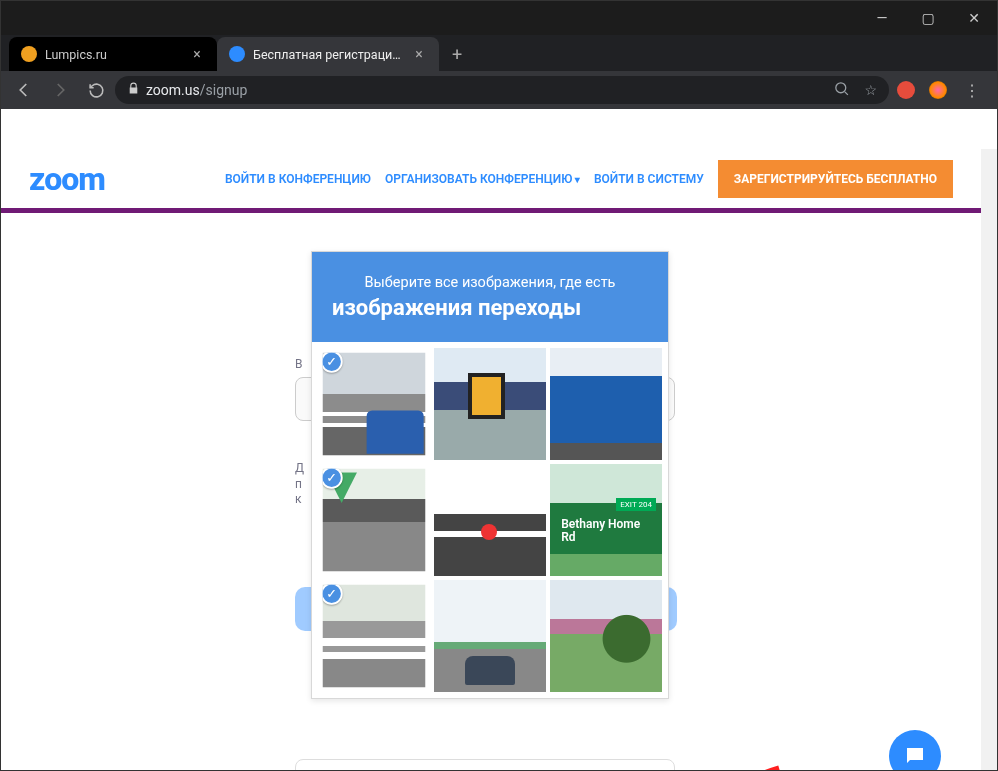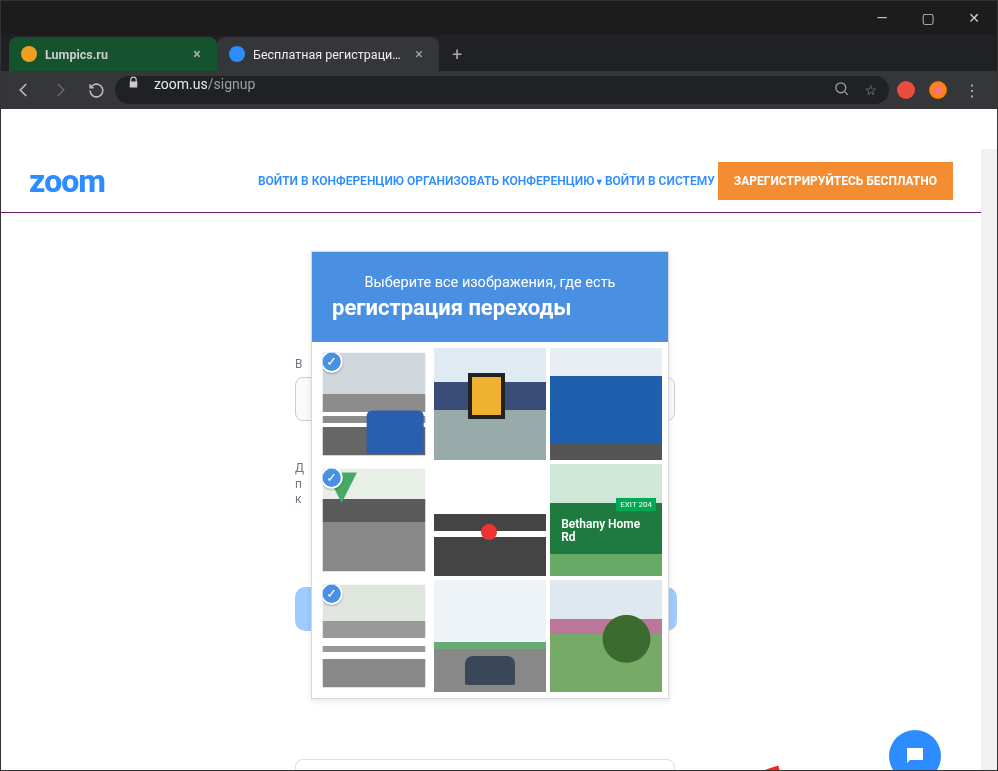--- a/index.html
+++ b/index.html
@@ -4,42 +4,42 @@
 <style>
   * { box-sizing: border-box; margin: 0; padding: 0; font-family: -apple-system, BlinkMacSystemFont, "Segoe UI", Roboto, sans-serif; }
   body { background: #fff; width: 998px; height: 771px; overflow: hidden; position: relative; border: 1px solid #333;}
   
   
   .title-bar { height: 34px; background: #1c1c1c; display: flex; align-items: center; justify-content: flex-end; }
   .title-bar .winctl { width: 46px; height: 34px; display:flex; align-items:center; justify-content:center; color:#ccc; font-size:14px;}
   
   .tab-strip { height: 36px; background: #202124; display: flex; align-items: flex-end; padding-left: 8px; }
   .tab { height: 34px; display: flex; align-items: center; gap: 8px; padding: 0 12px; font-size: 12.5px; color: #ccc; border-radius: 8px 8px 0 0; min-width: 208px; position: relative;}
-  .tab.inactive { background: #14532d; font-weight: bold; }
+  .tab.inactive { background: #000000; }
   .tab.active { background: #35363a; color: #eee;}
   .tab .favicon { width: 16px; height: 16px; border-radius: 50%; flex:0 0 16px;}
   .tab .close { margin-left:auto; width:16px; height:16px; display:flex; align-items:center; justify-content:center; color:#aaa; font-size:14px;}
   .newtab { color:#aaa; width:28px; height:28px; display:flex; align-items:center; justify-content:center; font-size:18px; margin-left:4px; margin-bottom:3px;}
   
   .addr-bar { height: 38px; background: #35363a; display: flex; align-items: center; padding: 0 8px 0 6px; gap: 2px;}
   .nav-btn { width: 34px; height: 28px; display: flex; align-items: center; justify-content:center; color: #bbb; }
   .nav-btn.dis{color:#666;}
-  .omnibox { flex:1; height: 28px; background: #202124; border-radius: 14px; display:flex; padding:0 12px; gap:14px; color:#ccc; font-size:14px;}
+  .omnibox { flex:1; height: 28px; background: #202124; border-radius: 14px; display:flex; align-items:center; padding:0 12px; gap:6px; color:#ccc; font-size:14px;}
   .omnibox .lock{color:#ccc;}
   .omnibox .url-dim{color:#9aa0a6;}
   .omnibox .url{color:#e8eaed;}
   .omni-right{margin-left:auto; display:flex; gap:14px; align-items:center; color:#9aa0a6;}
   .ext-icon{width:18px;height:18px;border-radius:50%;}
   
   
   .page { position: relative; height: calc(771px - 34px - 36px - 38px); background: #fff; overflow:hidden;}
   .page-scroll{border-right:16px solid #f1f1f1; height:100%; position:relative;}
-  .zoom-header { height: 64px; border-bottom:1px solid #701a75; display:flex; align-items:center; padding:0 28px; gap:22px; background:#fff; position:relative; z-index:1; margin-top:40px;}
+  .zoom-header { height: 64px; border-bottom:5px solid #701a75; display:flex; align-items:center; padding:0 28px; gap:22px; background:#fff; position:relative; z-index:1; margin-top:40px;}
   .zoom-logo { font-weight:800; font-size:32px; color:#2d8cff; letter-spacing:-1px;}
-  .zoom-nav{display:flex; gap:3px; align-items:center; font-size:12px; font-weight:600; color:#2d8cff; margin-left:auto;}
+  .zoom-nav{display:flex; gap:14px; align-items:center; font-size:12px; font-weight:600; color:#2d8cff; margin-left:auto;}
   .zoom-nav a{color:#2d8cff; text-decoration:none; white-space:nowrap;}
   .host-drop::after{content:" ▾"; font-size:10px;}
   .signup-btn{background:#f48c32; color:#fff; padding:12px 16px; border-radius:0; font-size:12px; font-weight:700; white-space:nowrap;}
   
   .bg-form{position:absolute; left:294px; top:208px; width:380px; color:#747487; font-size:13px;}
   .bg-form input{width:100%; height:44px; border:1px solid #ccc; border-radius:8px; margin-top:6px;}
   .bg-cont{position:absolute; left:294px; top:438px; width:70px; height:44px; background:#2d8cff; opacity:.45; border-radius:10px 0 0 10px;}
   .bg-cont2{position:absolute; left:656px; top:438px; width:20px; height:44px; background:#2d8cff; opacity:.45; border-radius:0 10px 10px 0;}
   .bg-box{position:absolute; left:294px; top:610px; width:380px; height:60px; border:1px solid #ddd; border-radius:8px;}
   
@@ -157,21 +157,21 @@
     <input disabled="" style="">
     <div style="margin-top:40px; font-size:12px; line-height:1.3;">Д<br>п<br>к</div>
   </div>
   <div class="bg-cont"></div>
   <div class="bg-cont2"></div>
   <div class="bg-box"></div>
 
   <div class="captcha">
     <div class="cap-head">
       <div class="l1">Выберите все изображения, где есть</div>
-      <div class="l2">регистрация переходы</div>
+      <div class="l2">изображения переходы</div>
     </div>
     <div class="cap-grid">
       <div class="tile sel">
             <div class="img t0"></div>
             <span class="check">✓</span>
           </div>
       <div class="tile">
             <div class="img t1"></div>
           </div>
       <div class="tile">

